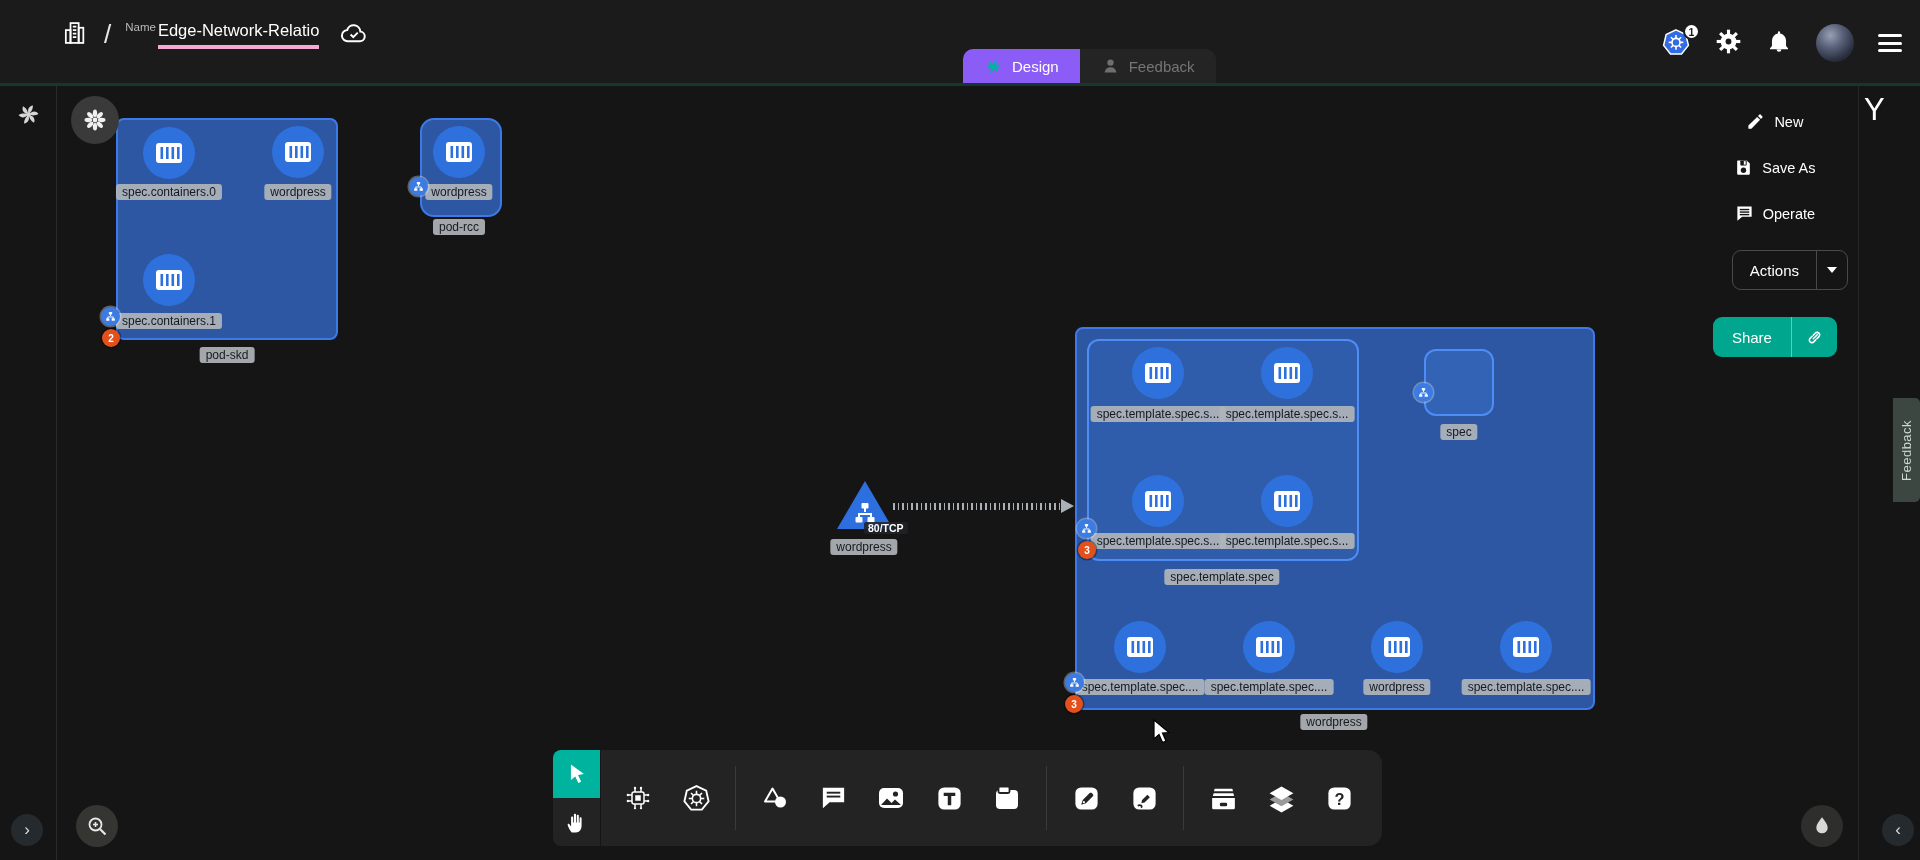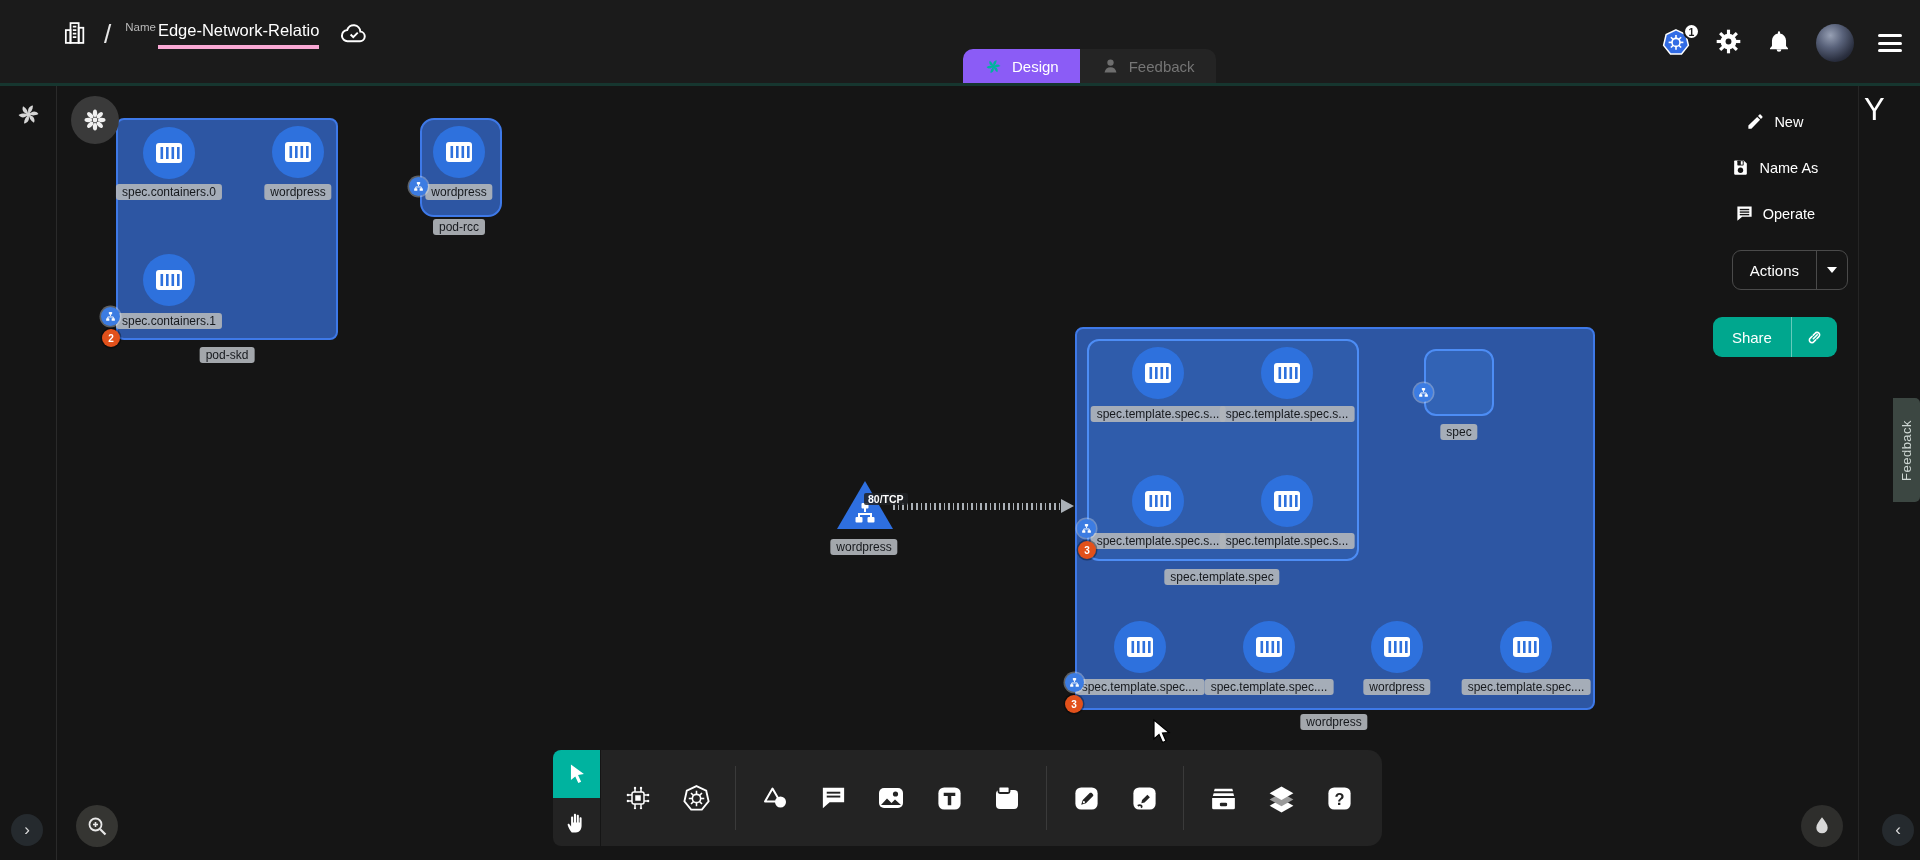--- a/index.html
+++ b/index.html
@@ -61,21 +61,21 @@
   .obadge { position:absolute; width:18px; height:18px; border-radius:50%; background:#e2511b; color:#fff;
     font-size:10px; font-weight:700; display:flex; align-items:center; justify-content:center;
     box-shadow:0 0 0 1.5px rgba(0,0,0,.35); cursor:pointer; }
   .spec-node { position:absolute; background:#3263b5; border:2px solid #4d8df5; border-radius:12px; cursor:pointer; }
   .tri-node { position:absolute; cursor:pointer; }
   .edge-line { position:absolute; height:7px;
     background:repeating-linear-gradient(90deg,#aab0b6 0 1.6px,transparent 1.6px 4.6px); }
   .edge-arrow { position:absolute; width:0; height:0; border-left:13px solid #aab0b6;
     border-top:7px solid transparent; border-bottom:7px solid transparent; }
   .edge-label { position:absolute; background:rgba(32,34,38,.85); color:#fff; font-size:10.5px; font-weight:700;
-    padding:0 4px; border-radius:2px; }
+    padding:0 4px; border-radius:2px;margin-top:29px; }
   .corner-flower { position:absolute; left:71px; top:10px; width:48px; height:48px; border-radius:50%;
     background:#3a3a3a; display:flex; align-items:center; justify-content:center; cursor:pointer; }
 
   
   .btoolbar { position:absolute; left:553px; top:664px; display:flex; height:96px; }
   .tool-col { display:flex; flex-direction:column; width:47px; }
   .tcell { width:47px; height:48px; display:flex; align-items:center; justify-content:center;
     background:#232323; border:none; padding:0; cursor:pointer; }
   .tcell.active { background:#00b39f; border-radius:8px 0 0 0; }
   .tcell.bottom { border-radius:0 0 0 8px; }
@@ -253,21 +253,21 @@
       </svg>
       <span>New</span>
     </button>
     <button class="ct-item">
       <svg viewBox="0 0 24 24" width="19" height="19">
         <path fill="#fff" d="M5 3h11l4 4v13a1 1 0 0 1-1 1H5a1 1 0 0 1-1-1V4a1 1 0 0 1 1-1z"></path>
         <rect x="8" y="3" width="8" height="6.5" rx="1" fill="#151515"></rect>
         <rect x="12.4" y="4" width="2.4" height="4.4" fill="#fff"></rect>
         <circle cx="12" cy="15.5" r="3.4" fill="#151515"></circle>
       </svg>
-      <span>Name As</span>
+      <span>Save As</span>
     </button>
     <button class="ct-item">
       <svg viewBox="0 0 24 24" width="19" height="19">
         <path d="M3 3h18v13h-12l-6 5z" fill="#fff"></path>
         <g stroke="#151515" stroke-width="1.8">
             <line x1="6" y1="7" x2="18" y2="7"></line>
             <line x1="6" y1="10.2" x2="18" y2="10.2"></line>
             <line x1="6" y1="13.4" x2="18" y2="13.4"></line>
           </g>
       </svg>

